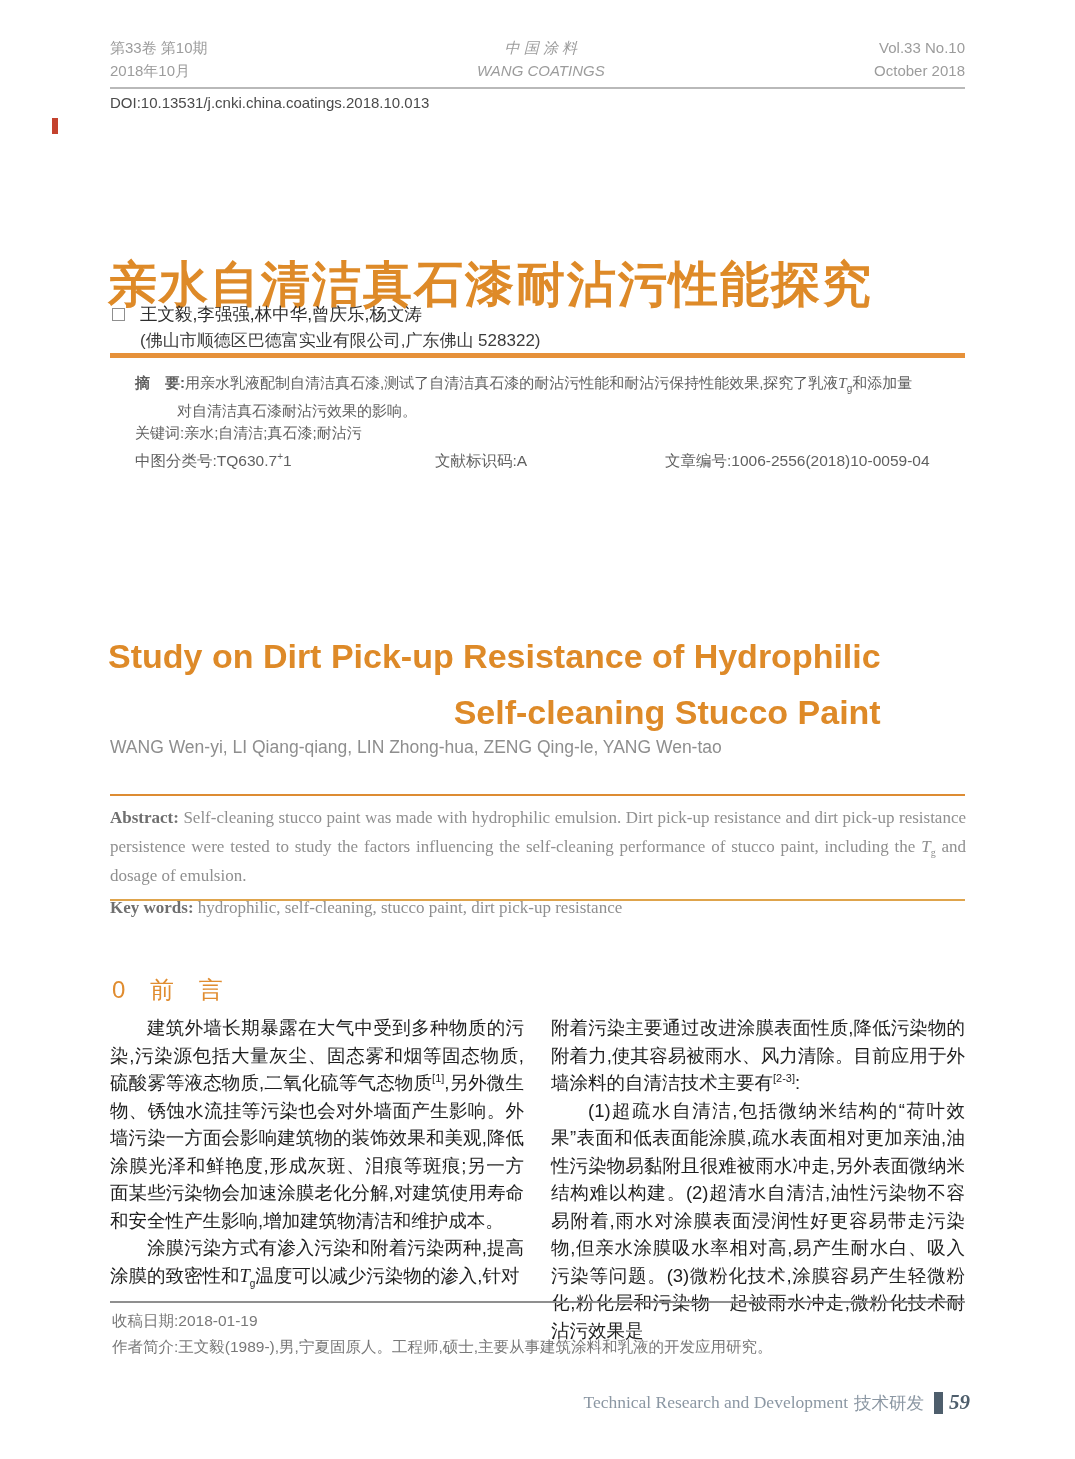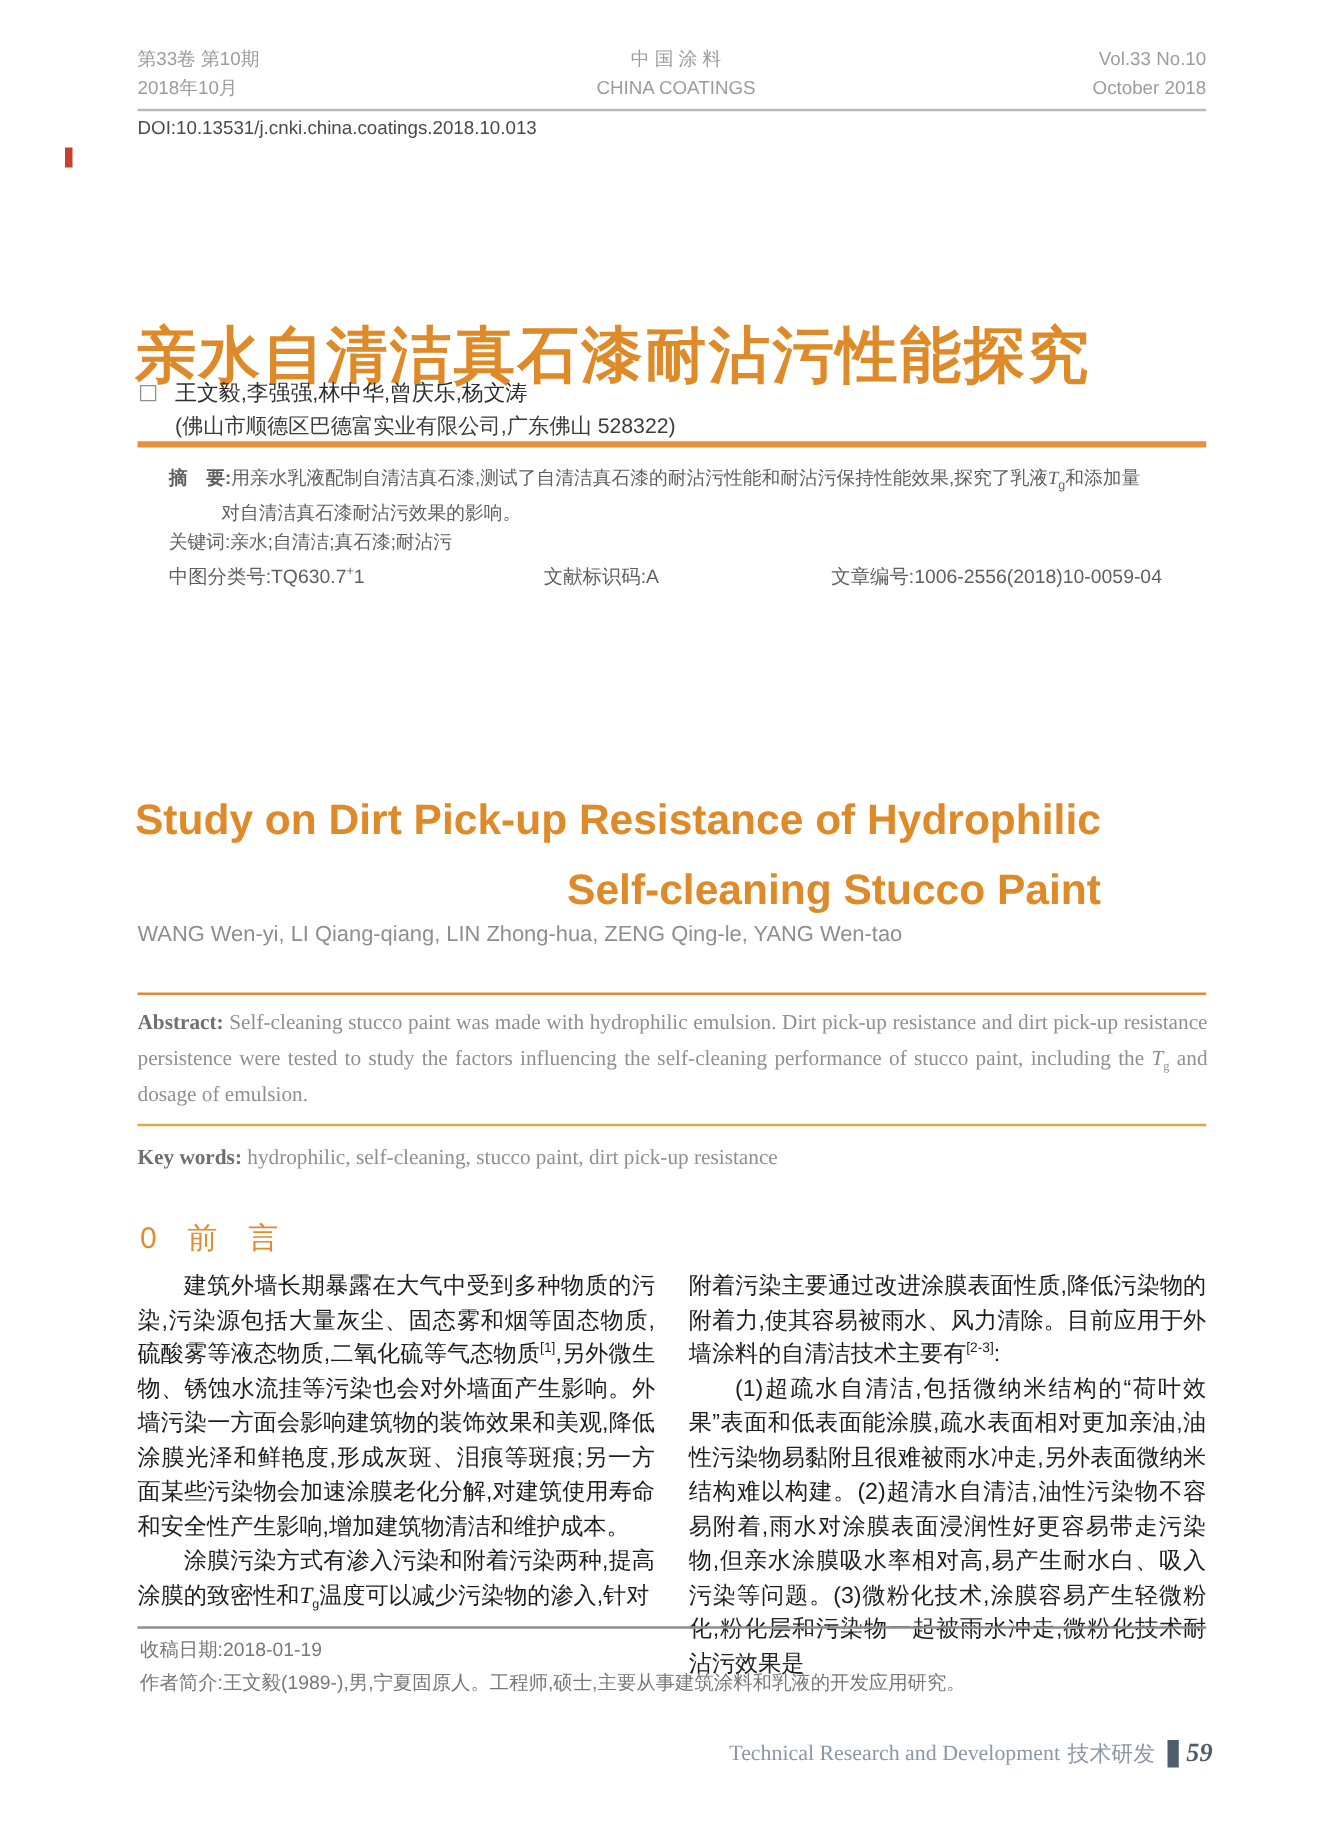--- a/index.html
+++ b/index.html
@@ -10,21 +10,21 @@
     background:#ffffff;
     font-family:"Liberation Sans", sans-serif;
     overflow:hidden;
   }
   
   .hdr {
     position:absolute; top:36px; left:110px; right:110px;
     display:flex; justify-content:space-between;
     color:#9c9c9c; font-size:15px; line-height:23px;
   }
-  .hdr .c { text-align:center; }
+  .hdr .c { text-align:center;font-style:italic; }
   .hdr .r { text-align:right; }
   .hdr-rule {
     position:absolute; top:87px; left:110px; right:110px;
     height:2px; background:#b9b9b9;
   }
   .doi {
     position:absolute; top:94px; left:110px;
     color:#4a4a4a; font-size:15px;
   }
   .margin-mark {
@@ -93,21 +93,21 @@
     position:absolute; top:794px; left:110px; right:110px;
     height:2px; background:#dd8c33;
   }
   .abs-en {
     position:absolute; top:803px; left:110px; width:856px;
     font-family:"Liberation Serif", serif;
     font-size:17px; color:#8f8f8f; line-height:29px;
     text-align:justify;
   }
   .abs-en b, .kw-en b { color:#6f6f6f; }
-  .kw-en { margin-top:21px; text-align:left; }
+  .kw-en { margin-top:3px; text-align:left; }
   .rule-en-bot {
     position:absolute; top:899px; left:110px; right:110px;
     height:2px; background:#dfa44c;
   }
   
   .sec-head {
     position:absolute; top:974px; left:112px;
     font-size:24px; font-weight:normal; color:#e08c2f;
     word-spacing:14px; letter-spacing:2px;
   }
@@ -149,21 +149,21 @@
 
 <div class="page">
 
   <div class="hdr">
     <div>
       <div>第33卷 第10期</div>
       <div>2018年10月</div>
     </div>
     <div class="c">
       <div>中 国 涂 料</div>
-      <div>CHINA COATINGS</div>
+      <div>WANG COATINGS</div>
     </div>
     <div class="r">
       <div>Vol.33 No.10</div>
       <div>October 2018</div>
     </div>
   </div>
   <div class="hdr-rule"></div>
   <div class="doi">DOI:10.13531/j.cnki.china.coatings.2018.10.013</div>
   <div class="margin-mark"></div>
 

